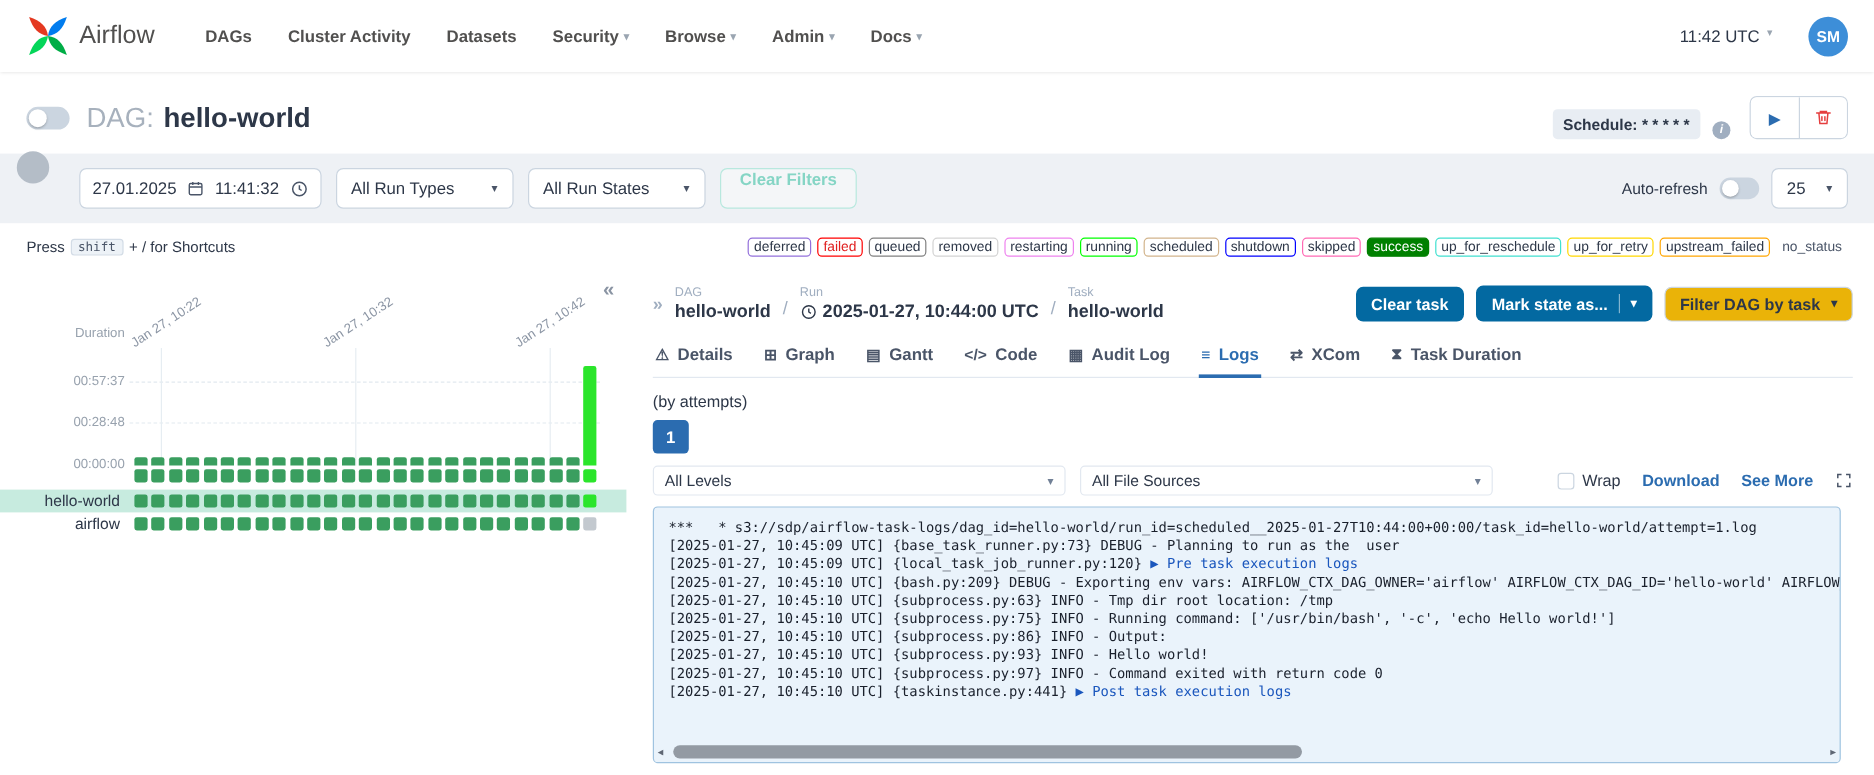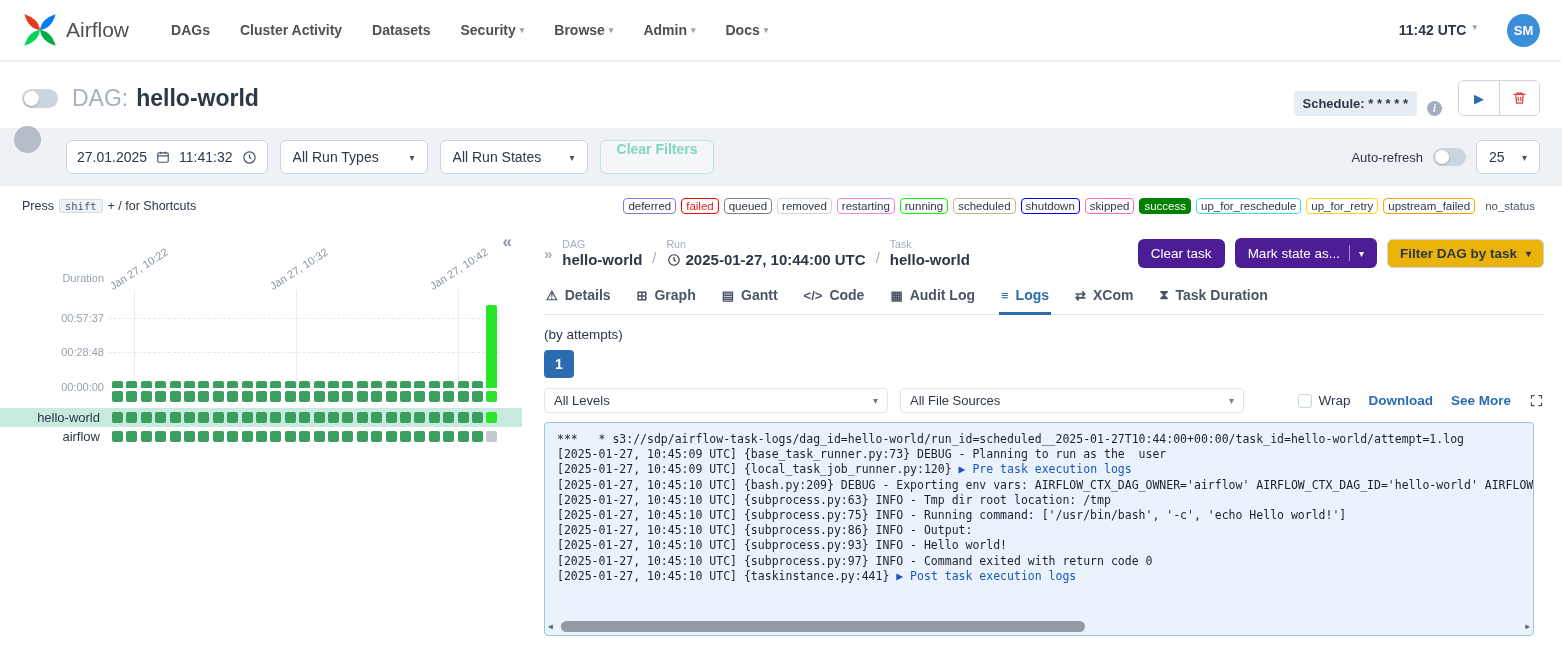--- a/index.html
+++ b/index.html
@@ -7,21 +7,21 @@
   body{font-family:"Liberation Sans",sans-serif;background:#fff;position:relative;color:#2d3748}
 
   
   .navbar{height:60px;display:flex;align-items:center;padding:0 22px;background:#fff;box-shadow:0 1px 3px rgba(0,0,0,.12);position:relative;z-index:6}
   .brand{display:flex;align-items:center;gap:8px;cursor:pointer}
   .brand-name{font-size:21px;color:#51504f;font-weight:500}
   .nav-menu{display:flex;gap:30px;margin-left:42px}
   .nav-item{font-size:14px;font-weight:600;color:#51504f;display:flex;align-items:center;gap:4px;cursor:pointer}
   .caret{color:#9aa5b1;font-size:9px}
   .nav-right{margin-left:auto;display:flex;align-items:center;gap:16px}
-  .clock{font-size:14px;font-weight:700;color:#2d3748;display:flex;gap:6px;cursor:pointer}
+  .clock{font-size:14px;font-weight:400;color:#2d3748;display:flex;gap:6px;cursor:pointer}
   .avatar{width:33px;height:33px;border-radius:50%;background:#3d8ed8;color:#fff;font-size:13px;font-weight:700;display:flex;align-items:center;justify-content:center;margin-left:14px;cursor:pointer}
 
   
   .dag-header{display:flex;align-items:center;padding:20px 22px 12px;gap:14px}
   .toggle{width:36px;height:19px;border-radius:10px;background:#cbd5e0;position:relative;cursor:pointer;flex:none}
   .toggle .knob{position:absolute;left:2px;top:2px;width:15px;height:15px;border-radius:50%;background:#fff;box-shadow:0 1px 2px rgba(0,0,0,.25)}
   .dag-title{font-size:23px;color:#2d3748;display:flex;gap:8px;align-items:baseline}
   .dag-title .muted{color:#a7b1bd;font-weight:400}
   .dag-title b{font-weight:600}
   .header-right{margin-left:auto;display:flex;align-items:flex-end;gap:10px}
@@ -69,21 +69,21 @@
   .row-label{position:absolute;left:0;top:2px;width:104px;text-align:right;font-size:13px;color:#2d3748;padding-right:4px;cursor:pointer}
 
   
   .task-panel{position:absolute;left:530px;top:230px;width:1032px;height:416px;padding:0 18px 0 14px}
   .crumbs{display:flex;align-items:center;padding-top:8px;gap:10px}
   .pp-expand{color:#a0aec0;font-size:15px;font-weight:700;cursor:pointer}
   .crumb .cl{font-size:10.5px;color:#a0aec0;margin-bottom:1px}
   .crumb .cv{font-size:15px;font-weight:700;color:#2d3748;display:flex;align-items:center;gap:5px;cursor:pointer}
   .crumb-sep{color:#a0aec0;font-size:15px;align-self:flex-end;padding-bottom:2px}
   .actions{margin-left:auto;display:flex;gap:10px;align-items:center}
-  .btn-blue{background:#4c1d95;color:#fff;font-size:13.5px;font-weight:400;border-radius:6px;padding:7px 13px;display:flex;align-items:center;gap:9px;cursor:pointer;white-space:nowrap}
+  .btn-blue{background:#0369a1;color:#fff;font-size:13.5px;font-weight:700;border-radius:6px;padding:7px 13px;display:flex;align-items:center;gap:9px;cursor:pointer;white-space:nowrap}
   .btn-blue .divider{width:1px;height:16px;background:rgba(255,255,255,.5)}
   .caret-w{color:#fff;font-size:10px}
   .caret-d{color:#2d3748;font-size:10px}
   .btn-outline{background:#eab308;border:1px solid #cbd5e0;color:#2d3748;font-size:13.5px;font-weight:600;border-radius:6px;padding:6px 12px;display:flex;align-items:center;gap:9px;cursor:pointer;white-space:nowrap}
   .tabs{display:flex;gap:22px;border-bottom:1px solid #e2e8f0;margin-top:10px}
   .tab{display:flex;align-items:center;gap:7px;font-size:14px;font-weight:600;color:#4a5568;padding:9px 2px;border-bottom:3px solid transparent;margin-bottom:-1px;cursor:pointer;white-space:nowrap}
   .tab.active{color:#2b6cb0;border-bottom-color:#2b6cb0}
   .tab-icon{font-size:13px}
   .by-attempts{font-size:13.5px;color:#2d3748;margin-top:12px}
   .attempt-btn{margin-top:8px;width:30px;height:28px;background:#2b6cb0;color:#fff;font-weight:700;font-size:14px;border-radius:4px;display:flex;align-items:center;justify-content:center;cursor:pointer}

